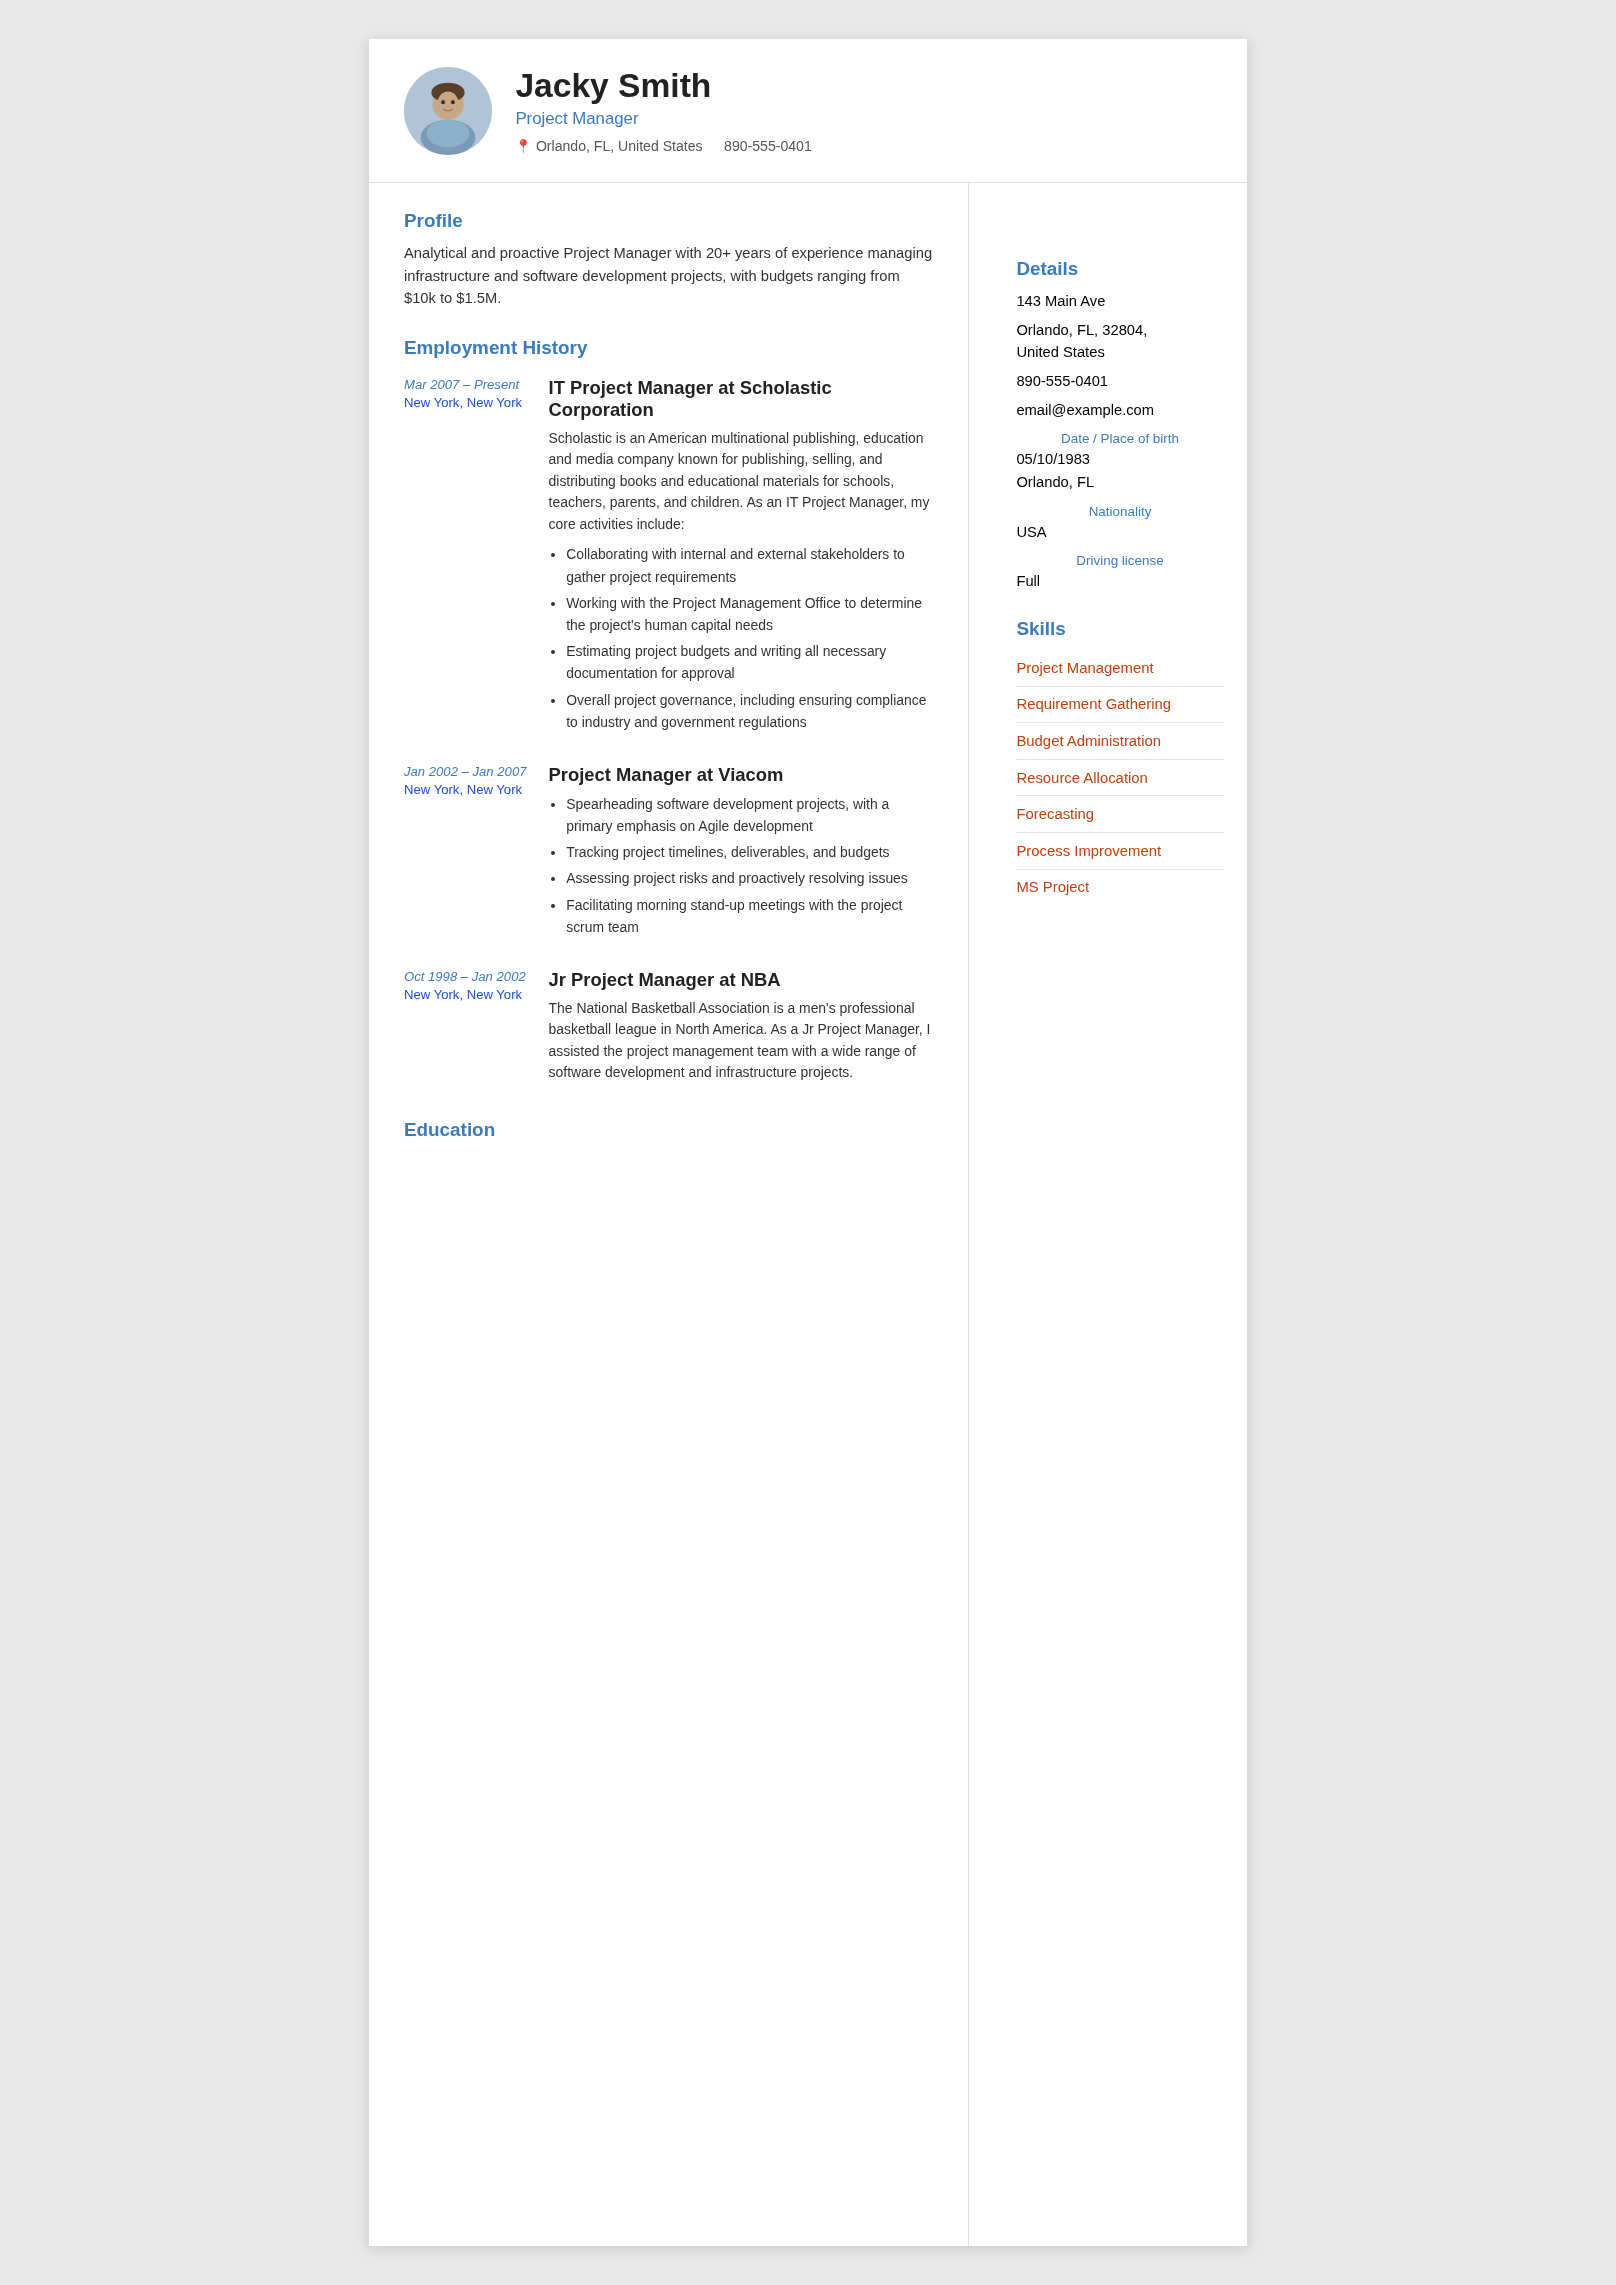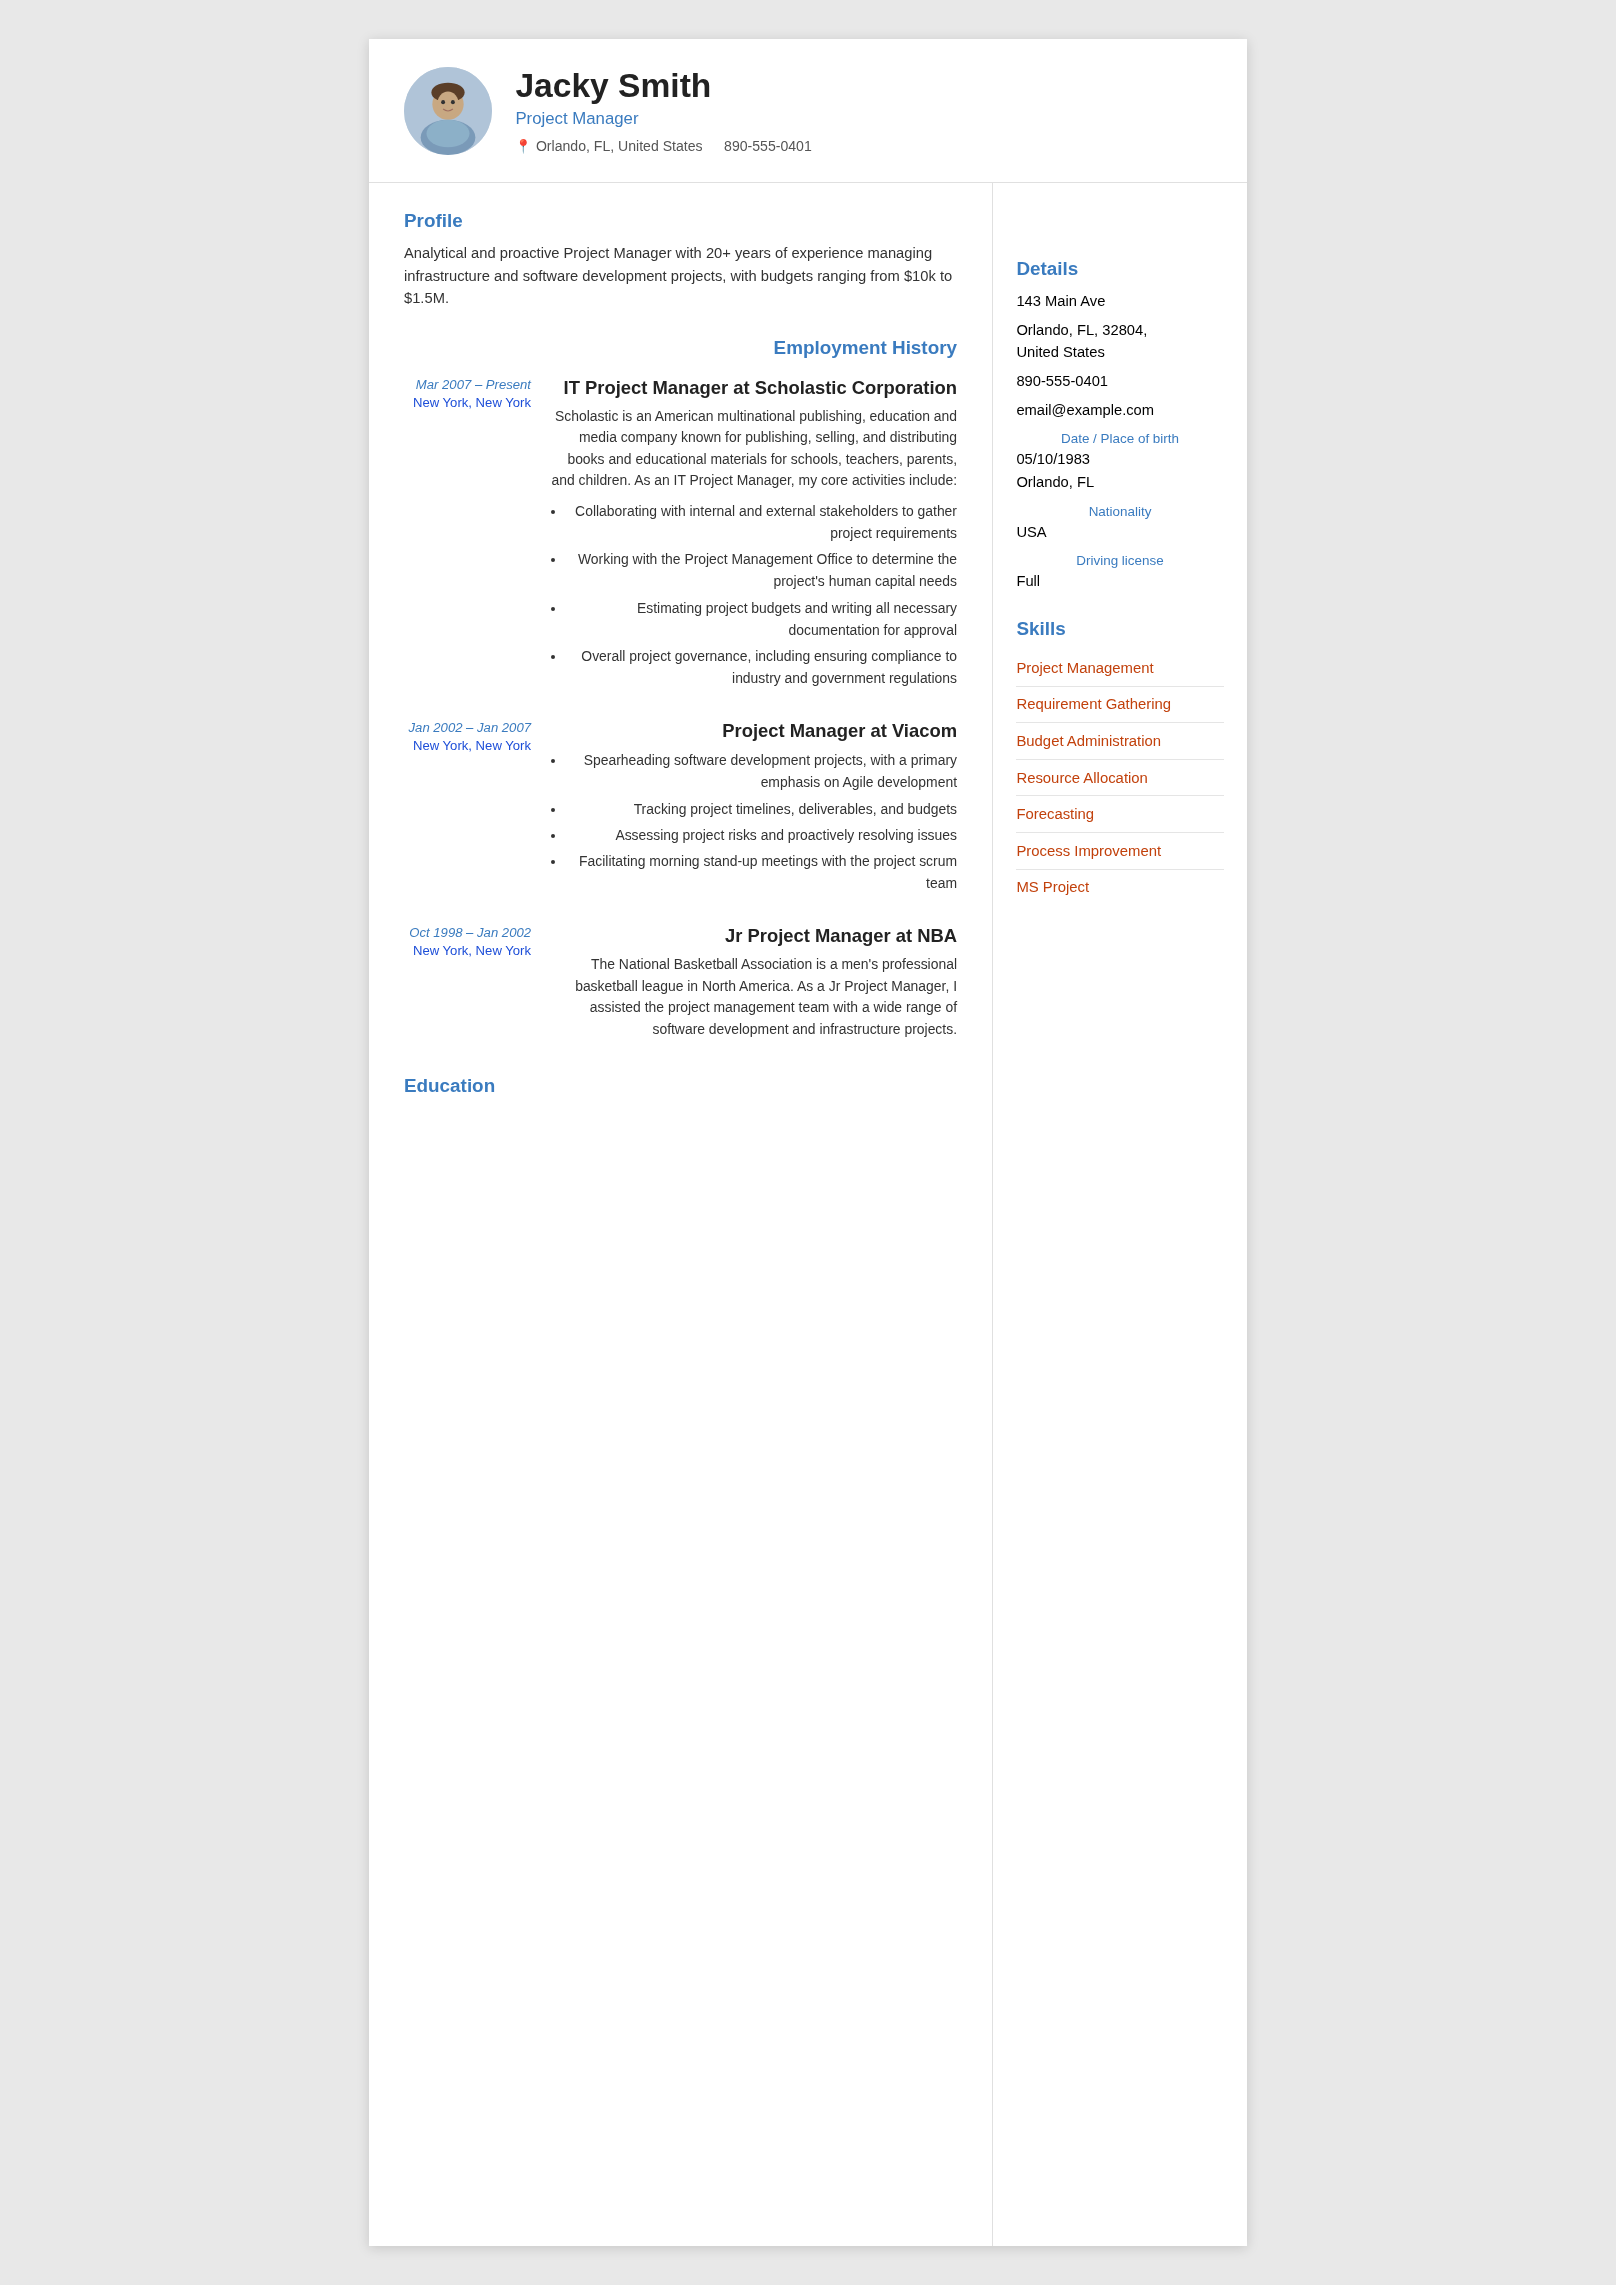--- a/index.html
+++ b/index.html
@@ -72,20 +72,21 @@
       gap: 3.9px;
     }
     .pin-icon {
       color: #3a7bbf;
       font-size: 0.95em;
       margin-top: 1px;
     }
     .resume-body {
       display: flex;
       flex: 1;
+      gap: 24px;
     }
     .main-col {
       flex: 1;
       padding: 27px 35px 35px 35px;
       border-right: 1px solid #e0e0e0;
     }
     .side-col {
       width: 254px;
       padding: 27px 23.4px 35px 23.4px;
       flex-shrink: 0;
@@ -102,21 +103,20 @@
       margin-bottom: 27px;
     }
     .profile-text {
       font-size: 0.92em;
       color: #333;
       line-height: 1.55;
       font-family: Arial, sans-serif;
     }
     .employment-section {
       margin-bottom: 9.8px;
-      text-align: right;
     }
     .emp-section-title {
       color: #3a7bbf;
       font-size: 1.18em;
       font-family: Arial, sans-serif;
       font-weight: bold;
       margin-bottom: 17.6px;
     }
     .emp-entry {
       display: flex;

